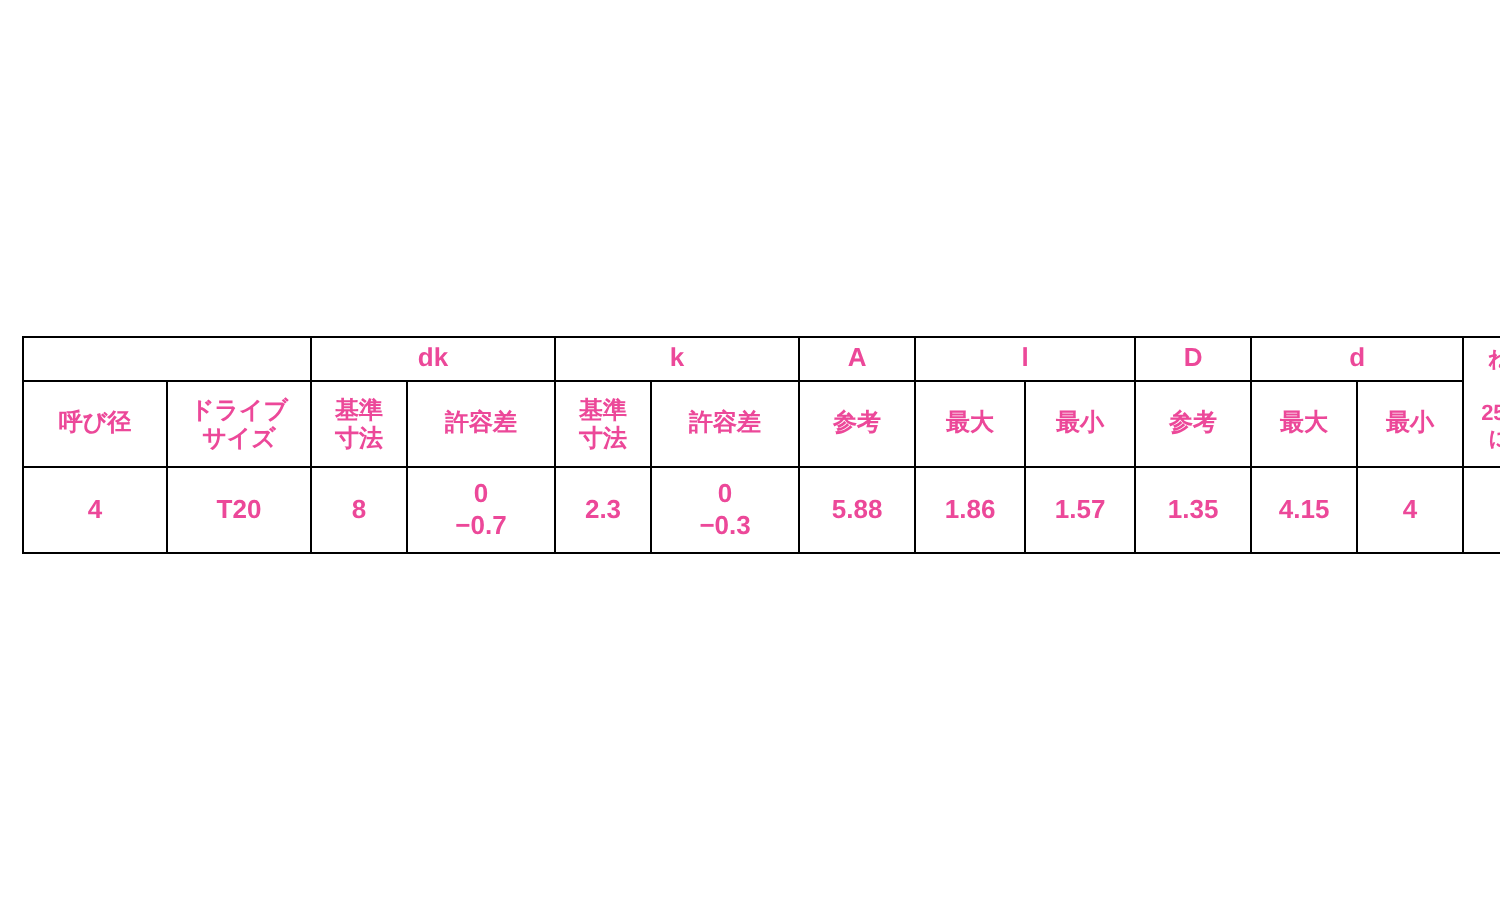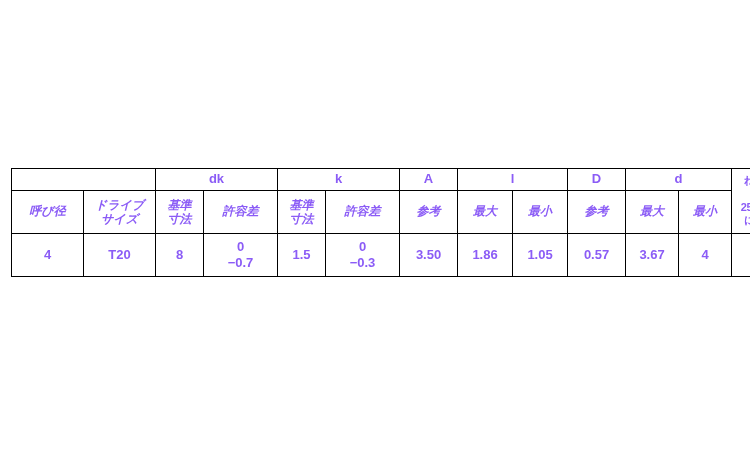--- a/index.html
+++ b/index.html
@@ -26,37 +26,36 @@
     border-collapse: collapse;
     width: 728px;
     table-layout: fixed;
   }
 
   table.spec td, table.spec th {
     border: 1px solid #000000;
     text-align: center;
     vertical-align: middle;
     font-weight: bold;
-    color: #8b5cf6;
+    color: #ec4899;
     padding: 0;
   }
 
   
   tr.group-row td {
     height: 21px;
     font-size: 13px;
     line-height: 1.1;
   }
 
   
   tr.sub-row td {
     height: 42px;
     font-size: 12px;
     line-height: 1.15;
-    font-style: italic;
   }
 
   
   tr.data-row td {
     height: 42px;
     font-size: 13px;
     line-height: 1.2;
   }
 
   .two-line {
@@ -155,28 +154,28 @@
       </tr>
 
       <tr class="data-row">
         <td>4</td>
         <td>T20</td>
         <td>8</td>
         <td>
           <span class="tol-stack">0</span>
           <span class="tol-stack">−0.7</span>
         </td>
-        <td>1.5</td>
+        <td>2.3</td>
         <td>
           <span class="tol-stack">0</span>
           <span class="tol-stack">−0.3</span>
         </td>
-        <td>3.50</td>
+        <td>5.88</td>
         <td>1.86</td>
-        <td>1.05</td>
-        <td>0.57</td>
-        <td>3.67</td>
+        <td>1.57</td>
+        <td>1.35</td>
+        <td>4.15</td>
         <td>4</td>
         <td>16</td>
       </tr>
     </tbody>
   </table>
 </div>
 
 </body></html>

